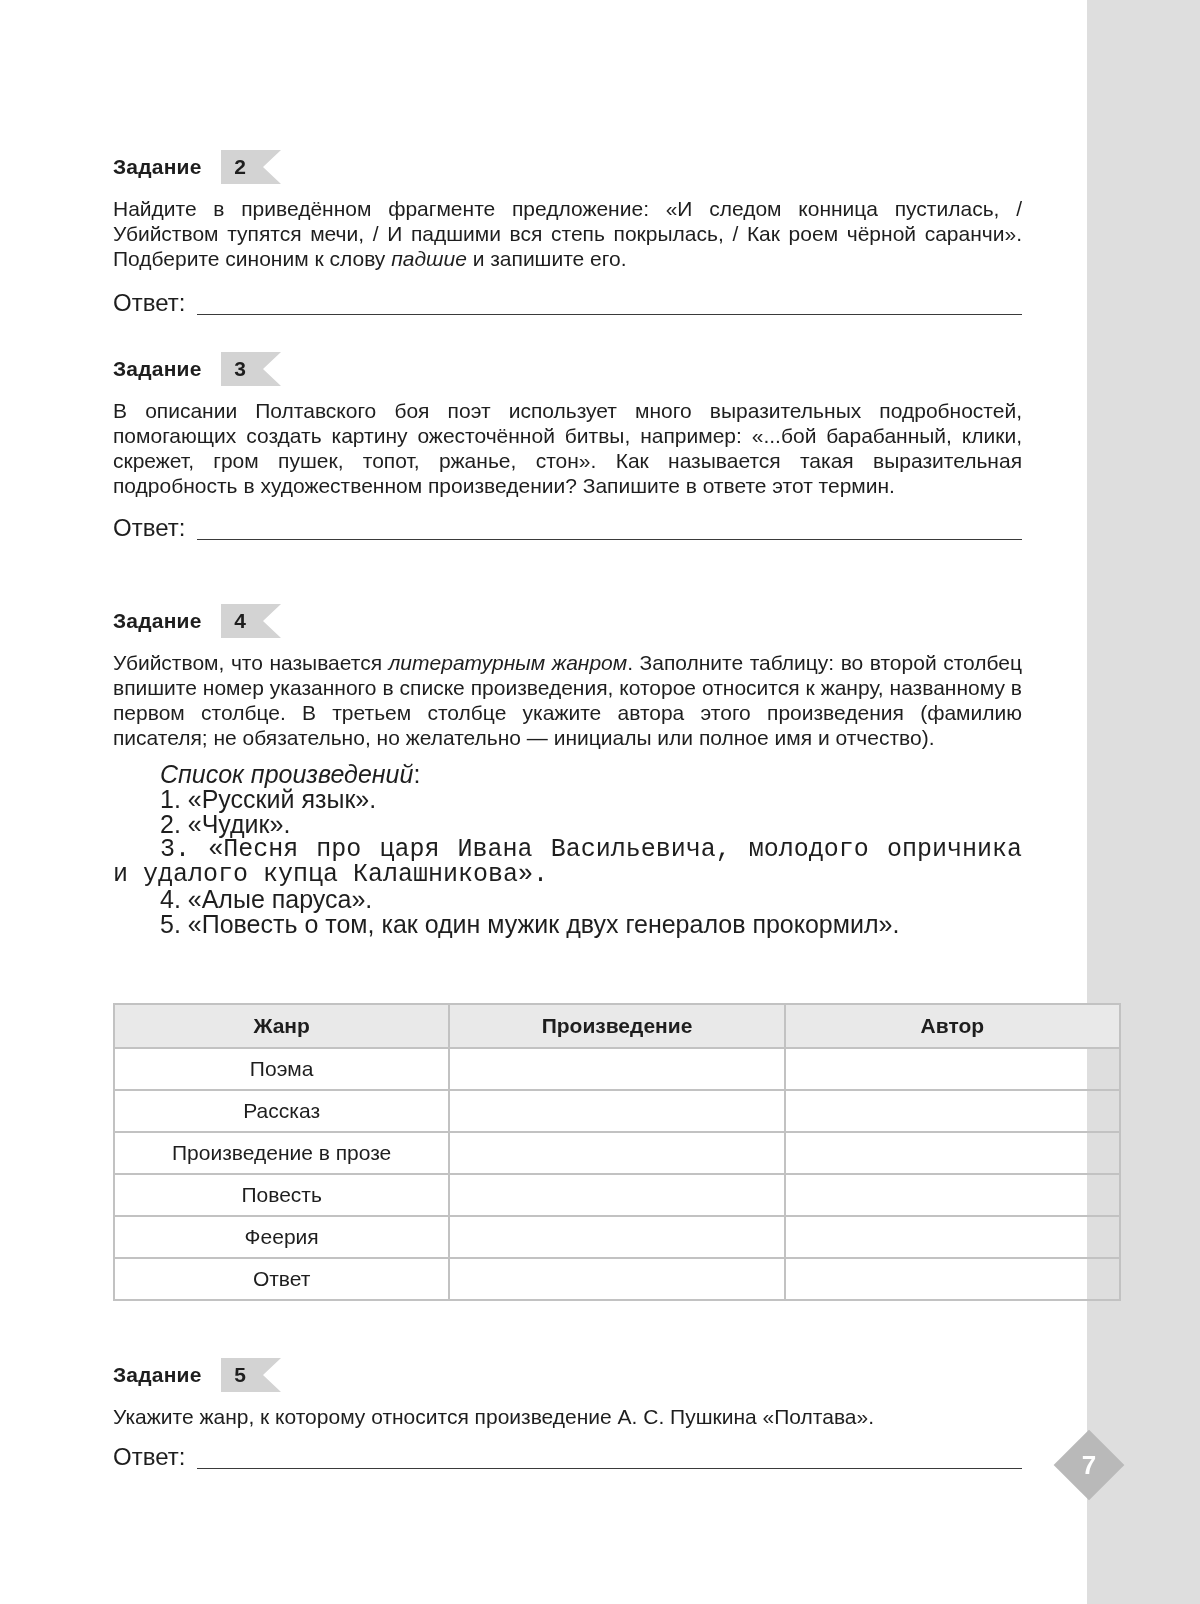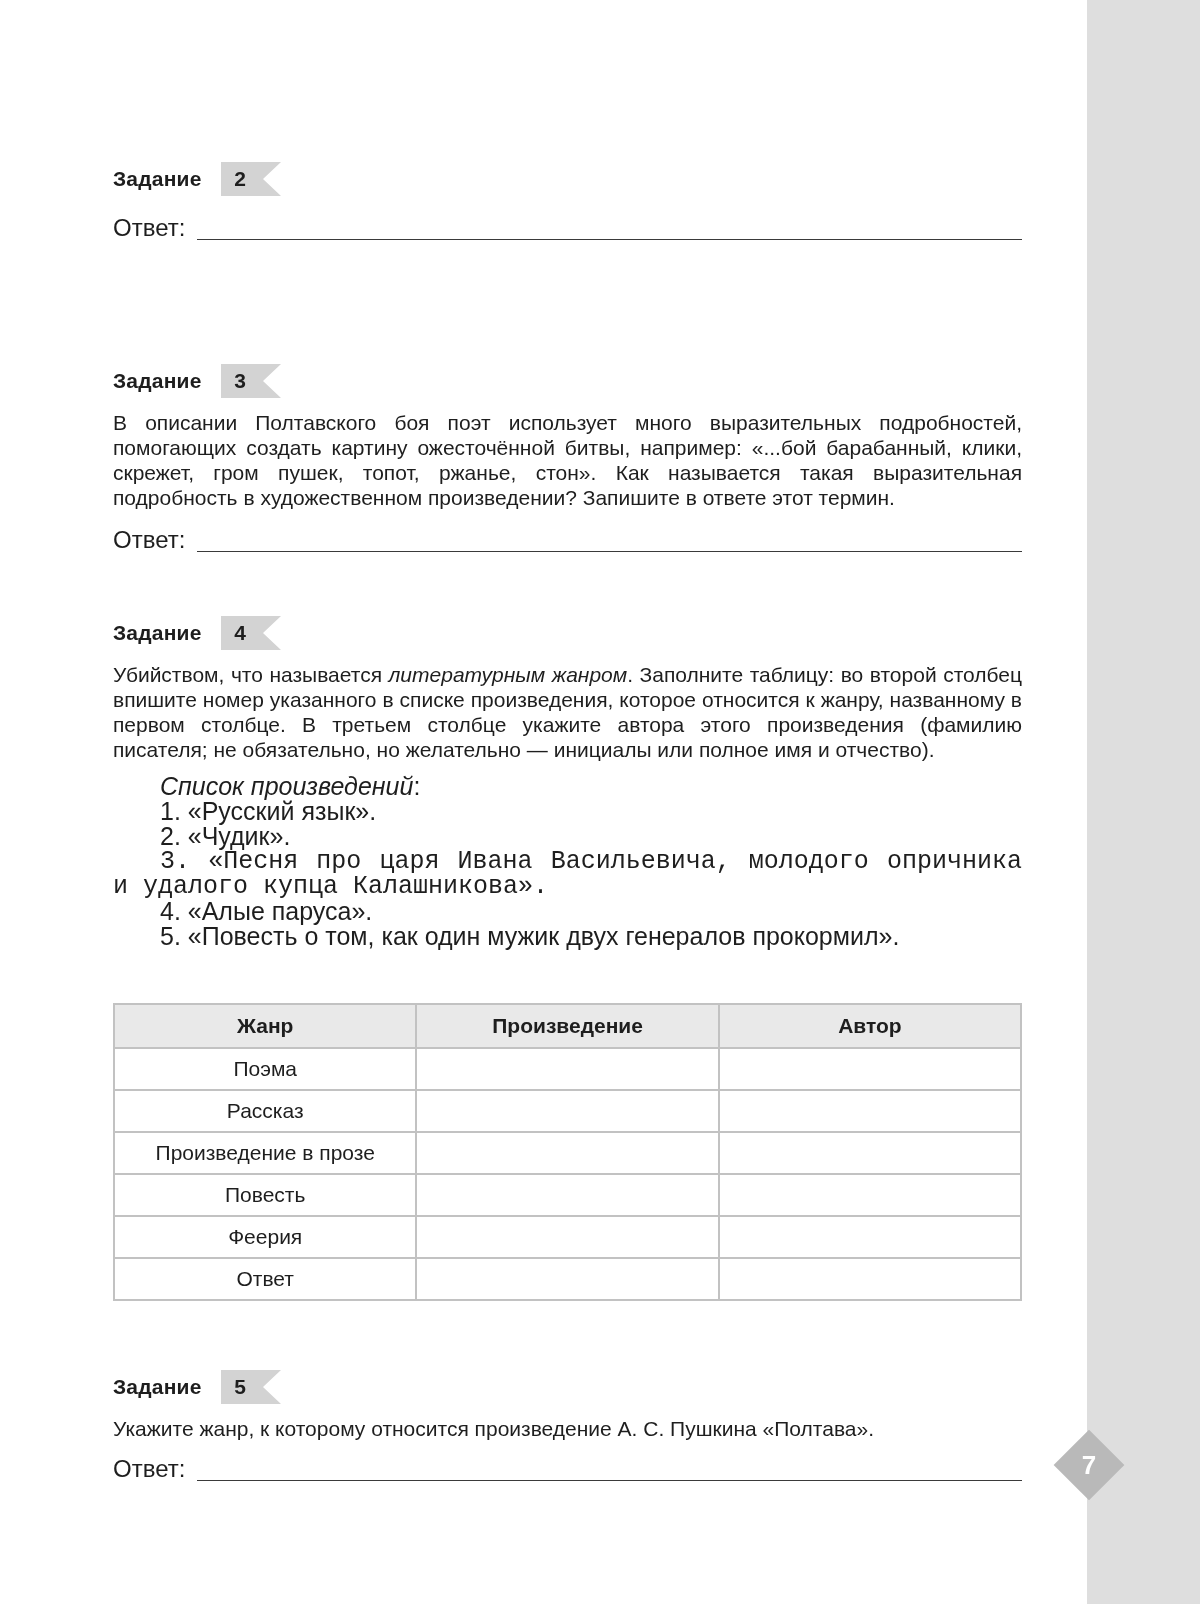--- a/index.html
+++ b/index.html
@@ -5,40 +5,40 @@
   * { box-sizing: border-box; margin: 0; padding: 0; }
   html, body { width: 1200px; height: 1604px; background: #ffffff; overflow: hidden; }
   body { position: relative; font-family: "Liberation Sans", sans-serif; color: #1e1e1e; }
 
   .side-strip { position: absolute; left: 1087px; top: 0; width: 113px; height: 1604px; background: #dedede; }
   .page-badge { position: absolute; left: 1064px; top: 1440px; width: 50px; height: 50px; background: #b9b9b9; transform: rotate(45deg); }
   .page-num { position: absolute; left: 1064px; top: 1440px; width: 50px; height: 50px; line-height: 50px; text-align: center; color: #ffffff; font-weight: bold; font-size: 26px; }
 
   .content { position: absolute; left: 113px; top: 0; width: 909px; }
 
-  .task { position: absolute; left: 0; width: 909px; margin-top: 12px; }
+  .task { position: absolute; left: 0; width: 909px; }
   .task-head { position: relative; height: 34px; display: flex; align-items: center; }
   .task-title { font-weight: bold; font-size: 21px; color: #1e1e1e; letter-spacing: 0.2px; }
   .task-badge { position: absolute; left: 108px; top: 0; width: 60px; height: 34px; background: #d3d3d3;
     clip-path: polygon(0 0, 100% 0, 70% 50%, 100% 100%, 0 100%); }
   .task-num { position: absolute; left: 108px; top: 0; width: 38px; height: 34px; line-height: 34px; text-align: center; font-weight: bold; font-size: 21px; color: #1e1e1e; }
 
   .para { font-size: 21px; line-height: 25px; text-align: justify; text-align-last: left; margin-top: 12px; }
   .para i { font-style: italic; }
 
   .answer { display: flex; align-items: flex-end; margin-top: 14px; height: 26px; }
   .answer-label { font-size: 24px; line-height: 25px; }
   .answer-line { flex: 1; margin-left: 12px; border-bottom: 1.5px solid #3a3a3a; height: 20px; }
 
   .list { font-size: 25px; line-height: 25px; margin-top: 12px; }
   .list .li { padding-left: 47px; text-align: justify; }
   .list .li.wrap { text-align: justify; text-align-last: left; }
   .list .li-head { padding-left: 47px; font-style: italic; }
 
-  table.genres { position: absolute; left: 0; top: 1003px; width: 909px; border-collapse: collapse; font-size: 21px; }
+  table.genres { position: absolute; left: 0; top: 1003px; width: 1008px; border-collapse: collapse; font-size: 21px; }
   table.genres th, table.genres td { border: 2px solid #c2c2c2; height: 42px; text-align: center; vertical-align: middle; }
   table.genres th { background: #e9e9e9; font-weight: bold; height: 44px; }
   table.genres col.c1 { width: 303px; }
   table.genres col.c2 { width: 303px; }
   table.genres col.c3 { width: 303px; }
 </style>
 </head>
 <body>
 
 <div class="side-strip"></div>
@@ -46,20 +46,21 @@
 <div class="page-num">7</div>
 
 <div class="content">
 
   <section class="task" style="top:150px;">
     <div class="task-head">
       <span class="task-title">Задание</span>
       <span class="task-badge"></span>
       <span class="task-num">2</span>
     </div>
+    <p class="para"><span>Найдите в приведённом фрагменте предложение: «И следом конница пустилась, / Убийством тупятся мечи, / И падшими вся степь покрылась, / Как роем чёрной саранчи». Подберите синоним к слову </span><i>падшие</i><span> и запишите его.</span></p>
     <div class="answer" style="margin-top:18px;">
       <span class="answer-label">Ответ:</span>
       <span class="answer-line"></span>
     </div>
   </section>
 
   <section class="task" style="top:352px;">
     <div class="task-head">
       <span class="task-title">Задание</span>
       <span class="task-badge"></span>

